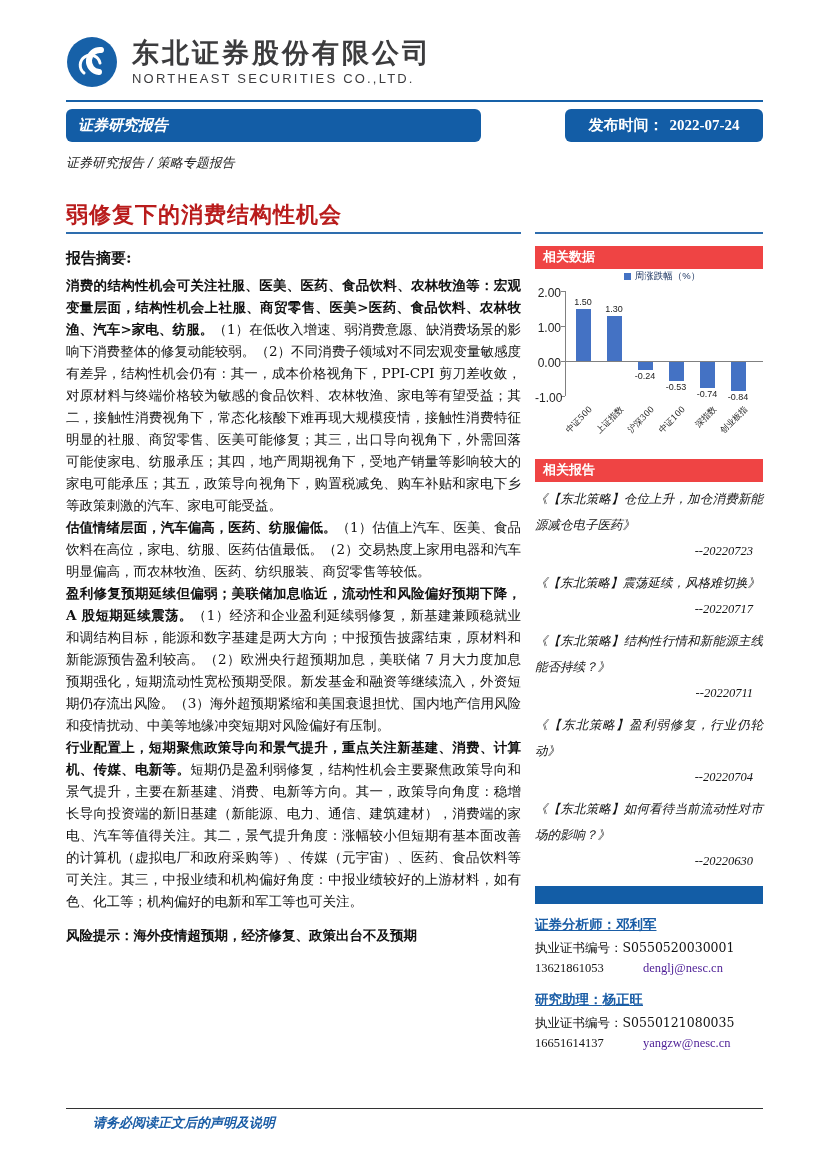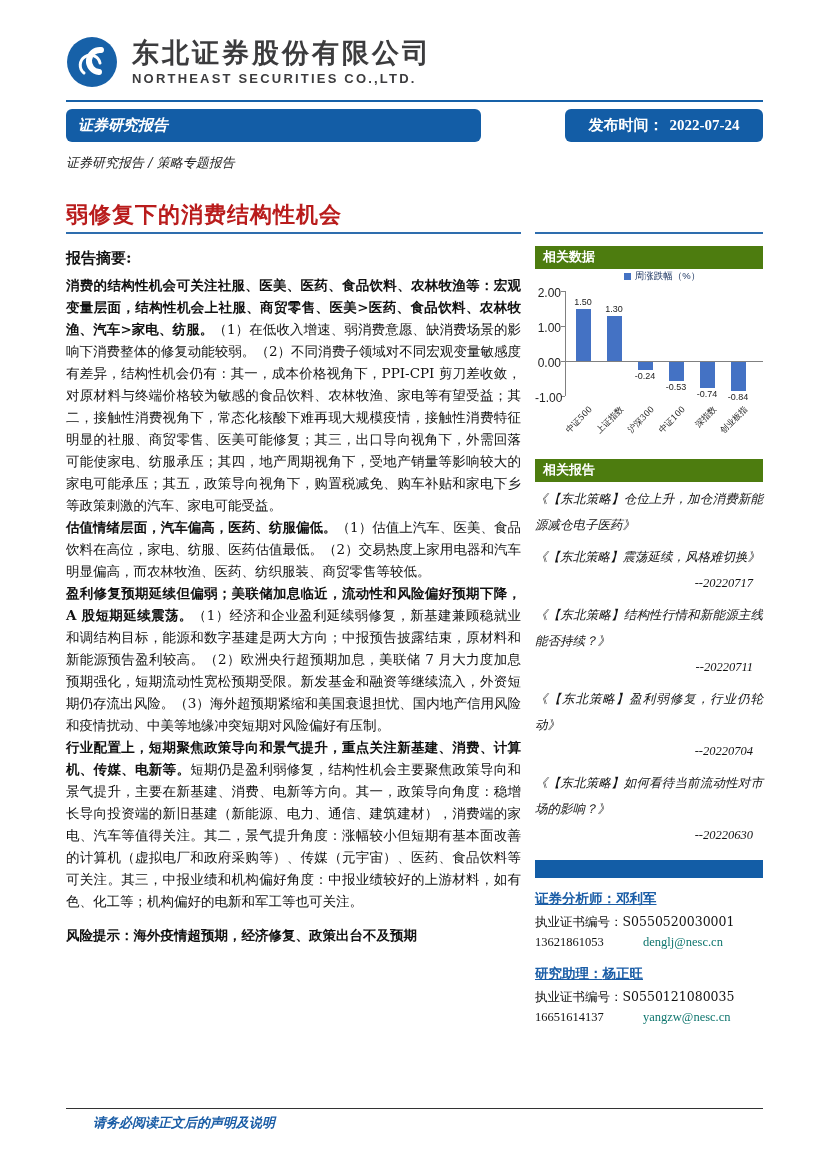--- a/index.html
+++ b/index.html
@@ -6,21 +6,21 @@
   html,body { width:827px; background:#ffffff; }
   body { font-family:"DejaVu Serif", serif; color:#111; }
   .page { position:relative; width:827px; height:1169px; background:#fff; overflow:hidden; }
 
   
   .logo-row { position:absolute; left:66px; top:36px; display:flex; align-items:center; }
   .logo-icon { width:52px; height:52px; margin-right:14px; }
   .company-names { display:flex; flex-direction:column; }
   .company-cn { font-family:"Liberation Sans", sans-serif; font-weight:bold; font-size:27px;
                 color:#3c3c3e; letter-spacing:3px; line-height:30px; }
-  .company-en { font-family:"Liberation Sans", sans-serif; font-weight:bold; font-size:13px;
+  .company-en { font-family:"Liberation Sans", sans-serif; font-weight:normal; font-size:13px;
                 color:#3c3c3e; letter-spacing:2.2px; margin-top:3px; }
   .header-rule { position:absolute; left:66px; top:100px; width:697px; height:2px; background:#1761a8; }
 
   
   .banner { position:absolute; top:109px; height:33px; background:#135da6; border-radius:6px;
             display:flex; align-items:center; color:#fff; font-weight:bold; font-style:italic;
             font-size:15px; }
   .banner-left  { left:66px;  width:415px; padding-left:12px; justify-content:flex-start; }
   .banner-right { left:565px; width:198px; justify-content:center; font-style:normal; }
   .banner-right .date { font-family:"Liberation Serif", serif; font-weight:bold; margin-left:6px; }
@@ -34,21 +34,21 @@
 
   
   .main-col { position:absolute; left:66px; top:246px; width:455px; }
   .summary-heading { font-size:15px; font-weight:bold; line-height:24px; margin-bottom:4px; }
   .main-col p.body { font-size:13.5px; line-height:22px; text-align:justify; text-justify:inter-ideograph; }
   .main-col p.body strong { font-weight:bold; }
   .risk { margin-top:12px; font-weight:bold; }
 
   
   .sidebar { position:absolute; left:535px; top:246px; width:228px; }
-  .side-header { background:#4d7c0f; color:#fff; font-size:13px; font-weight:bold;
+  .side-header { background:#ef4444; color:#fff; font-size:13px; font-weight:bold;
                  padding:2px 10px 3px 8px; line-height:18px; }
   .chart-block { position:relative; height:190px; }
   .legend-row { display:flex; align-items:center; justify-content:center; margin-left:26px;
                 font-family:"Liberation Sans", sans-serif; font-size:9.5px; color:#1f3864; height:14px; }
   .legend-marker { width:7px; height:7px; background:#4472c4; display:inline-block; margin-right:4px; }
   .chart-area { position:relative; margin-top:8px; height:160px; }
   .chart-plot { position:absolute; left:30px; top:0; width:198px; height:105px; }
   .axis-y { position:absolute; left:0; top:0; width:1px; height:105px; background:#808080; }
   .axis-zero { position:absolute; left:0; width:198px; height:1px; background:#808080; }
   .ytick-label { position:absolute; width:26px; text-align:right; font-family:"Liberation Sans", sans-serif;
@@ -66,21 +66,21 @@
   .report-item .rpt-date  { font-family:"Liberation Serif", serif; font-size:12.5px; line-height:26px;
                             text-align:right; padding-right:10px; }
   .blue-divider { height:18px; background:#135da6; margin-top:12px; }
 
   .analyst-block { margin-top:6px; }
   .analyst-name-row { color:#1a5da6; font-weight:bold; font-size:13.5px; text-decoration:underline;
                       margin:10px 0 3px 0; line-height:20px; }
   .analyst-line { font-size:12.5px; line-height:21px; }
   .analyst-contact { display:flex; font-size:12.5px; line-height:21px; }
   .analyst-contact .phone { width:108px; font-family:"Liberation Serif", serif; }
-  .analyst-contact .email { font-family:"Liberation Serif", serif; color:#0f766e; }
+  .analyst-contact .email { font-family:"Liberation Serif", serif; color:#4c1d95; }
 
   
   .footer-rule { position:absolute; left:66px; top:1108px; width:697px; height:1px; background:#333; }
   .footer-text { position:absolute; left:93px; top:1114px; color:#1a5da6; font-weight:bold;
                  font-style:italic; font-size:13px; }
 </style>
 </head>
 <body>
 
 <div class="page">
@@ -167,20 +167,21 @@
             <div class="ytick-label" style="left: 0px; top: 65px;">0.00</div>
             <div class="ytick-label" style="left: 0px; top: 100px;">-1.00</div>
           </div>
       </div>
     </div>
 
     <div class="side-header">相关报告</div>
     <div class="reports-block" id="reports-list">
         <div class="report-item">
           <p class="rpt-title">《【东北策略】仓位上升，加仓消费新能源减仓电子医药》</p>
+          <p class="rpt-date">--20220723</p>
         </div>
         <div class="report-item">
           <p class="rpt-title">《【东北策略】震荡延续，风格难切换》</p>
           <p class="rpt-date">--20220717</p>
         </div>
         <div class="report-item">
           <p class="rpt-title">《【东北策略】结构性行情和新能源主线能否持续？》</p>
           <p class="rpt-date">--20220711</p>
         </div>
         <div class="report-item">

